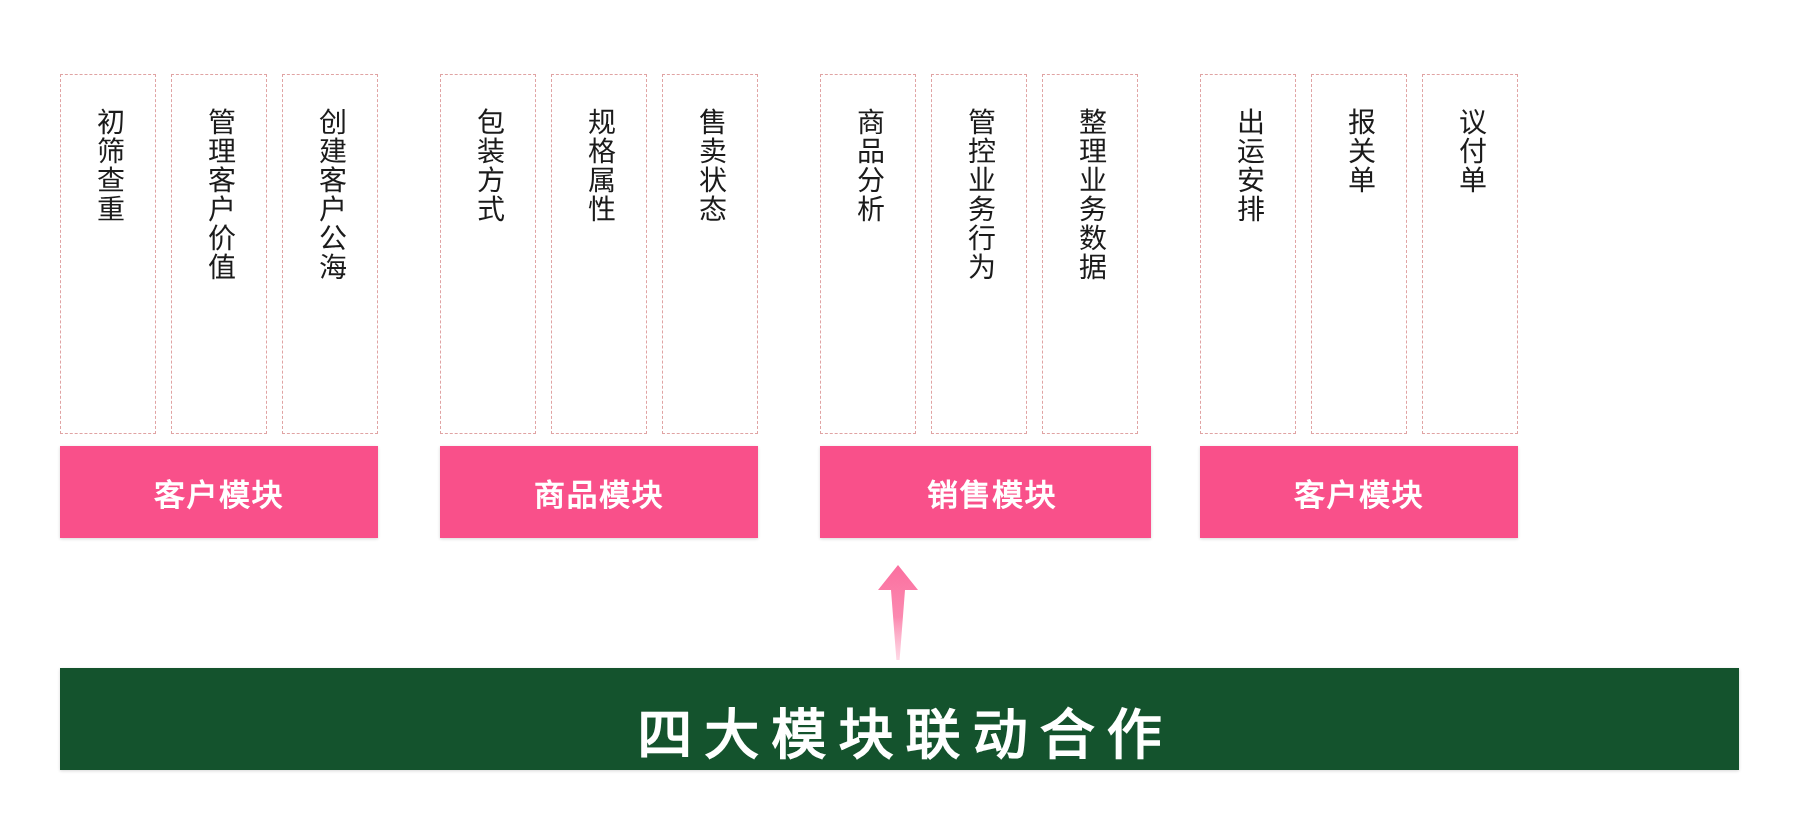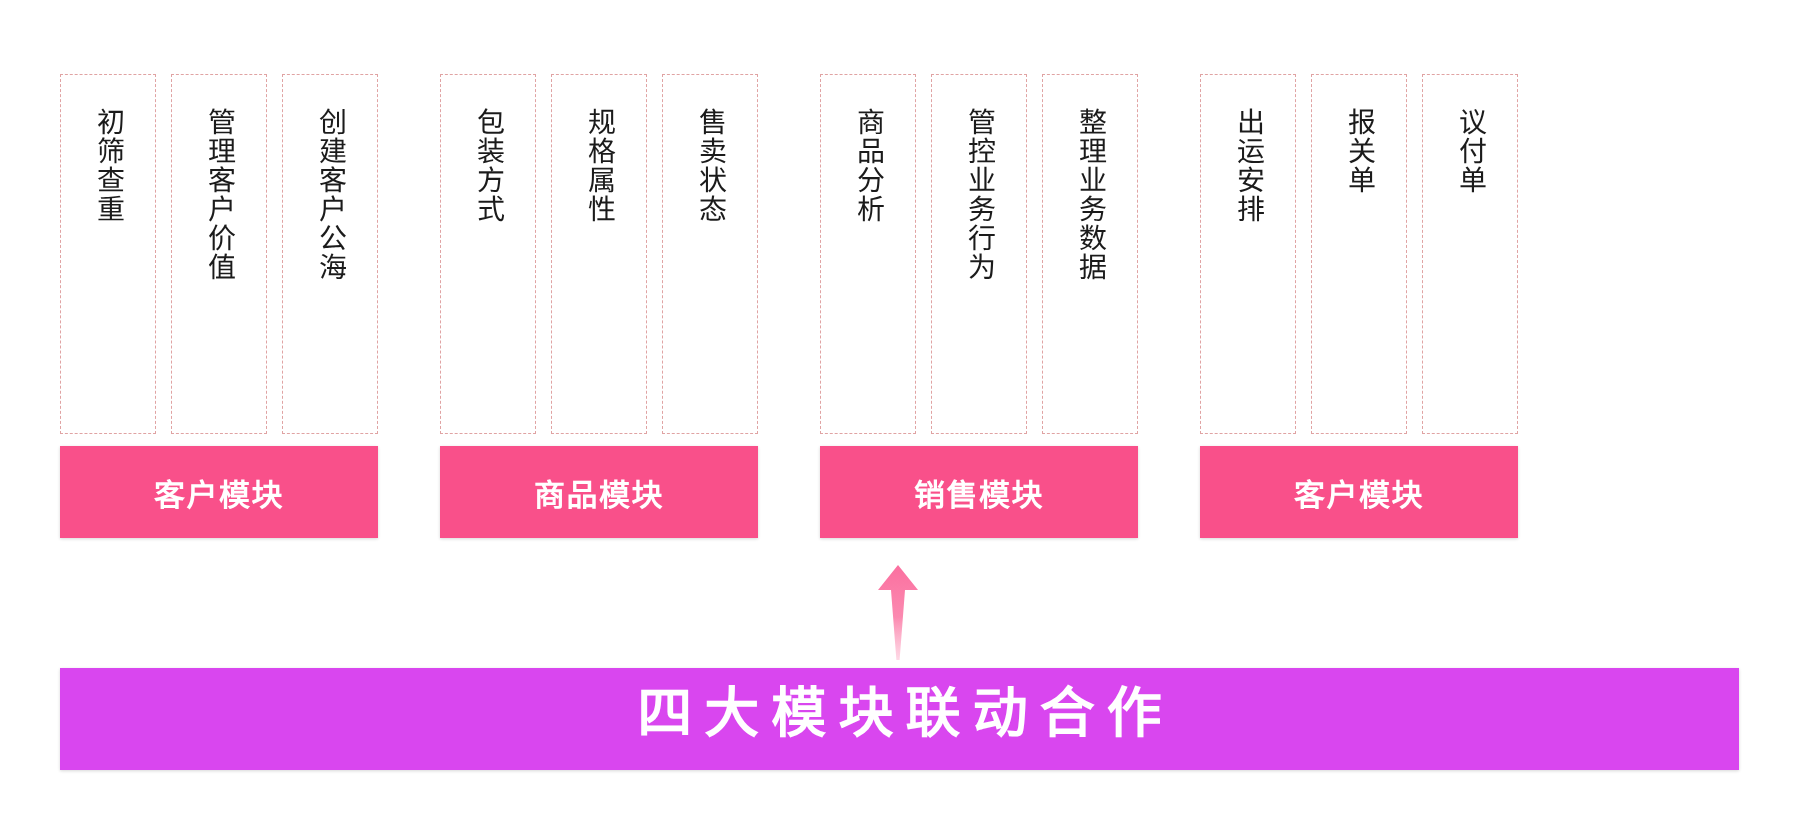--- a/index.html
+++ b/index.html
@@ -83,21 +83,21 @@
     top: 0;
     height: 92px;
     background: #f9508a;
     display: flex;
     align-items: center;
     justify-content: center;
     box-shadow: 0 1px 3px rgba(0,0,0,0.16);
   }
   .module-bar.bar-1 { left: 60px;   width: 318px; }
   .module-bar.bar-2 { left: 440px;  width: 318px; }
-  .module-bar.bar-3 { left: 820px;  width: 318px; }
+  .module-bar.bar-3 { left: 820px;  width: 318px; padding-left: 13px; }
   .module-bar.bar-4 { left: 1200px; width: 318px; }
 
   .module-bar-label {
     color: #ffffff;
     font-size: 31px;
     font-weight: 700;
     letter-spacing: 0.05em;
     font-family: "DejaVu Sans", "Liberation Sans", sans-serif;
     white-space: nowrap;
   }
@@ -111,23 +111,23 @@
     height: 95px;
   }
 
   
   .banner {
     position: absolute;
     left: 60px;
     top: 668px;
     width: 1679px;
     height: 102px;
-    background: #d946ef;
-    display: flex;
-    align-items: flex-start;
+    background: #14532d;
+    display: flex;
+    align-items: flex-end;
     justify-content: center;
     box-shadow: 0 1px 3px rgba(0,0,0,0.16);
   }
 
   .banner-label {
     color: #ffffff;
     font-size: 55px;
     font-weight: 700;
     letter-spacing: 0.22em;
     text-indent: 0.22em;

